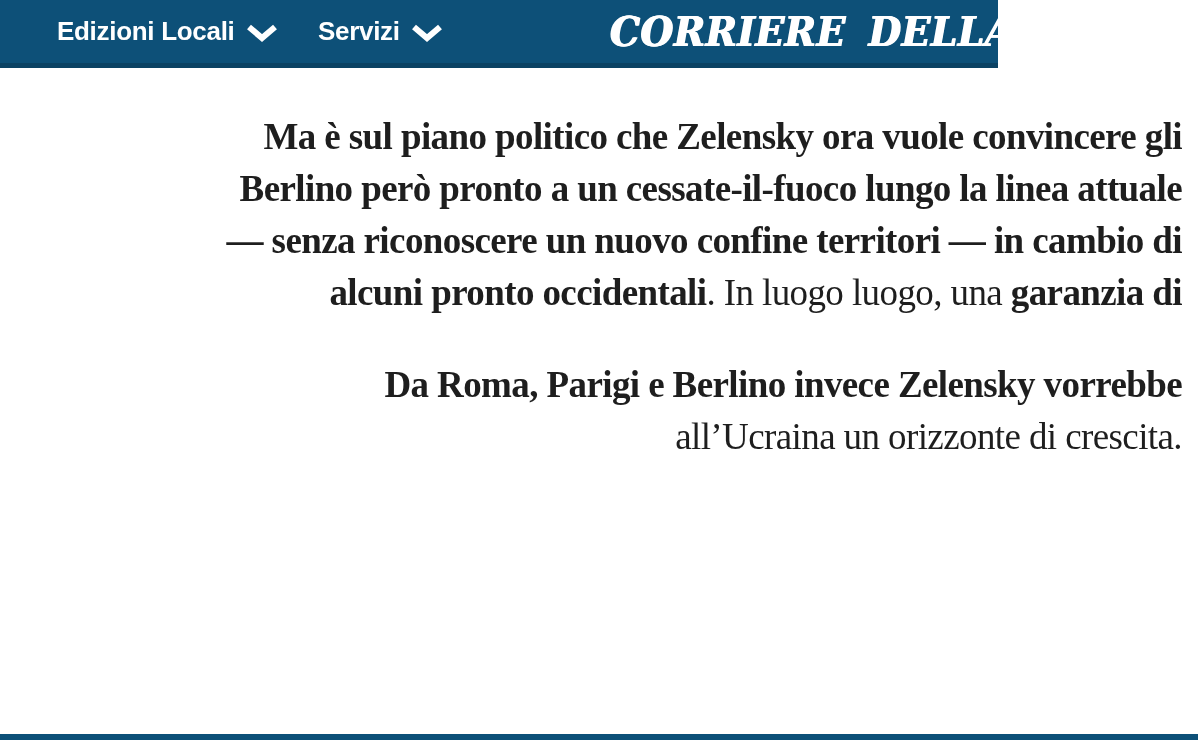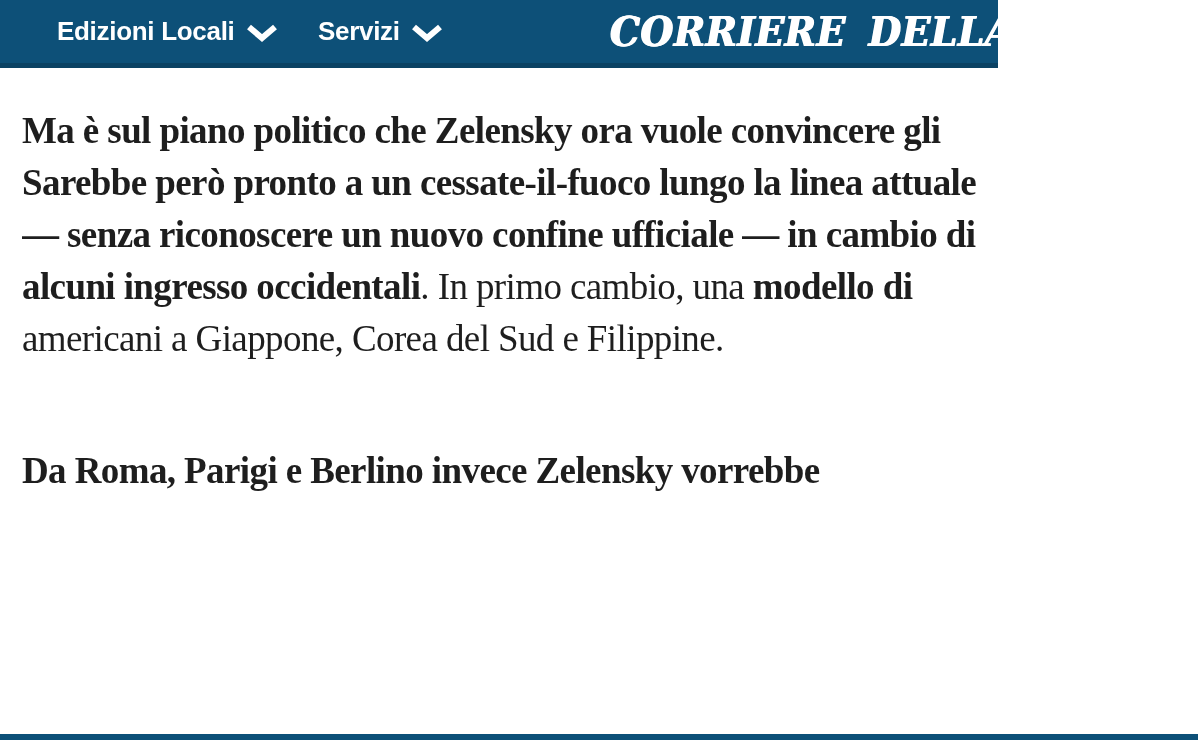--- a/index.html
+++ b/index.html
@@ -30,25 +30,26 @@
     font-style:italic; font-weight:bold;
     font-size:41px; color:#ffffff;
     letter-spacing:0.5px; word-spacing:10px;
     text-shadow:0.7px 0 0 #ffffff, -0.7px 0 0 #ffffff;
     transform:scaleX(0.92); transform-origin:0 50%;
     white-space:nowrap; cursor:pointer;
   }
 
   
   .article {
-    position:absolute; top:105px; left:22px; width:1160px;
+    position:absolute; top:111px; left:22px; width:1160px;
     overflow:hidden;
     color:var(--txt, #1e1e1e);
+    text-align:right;
   }
-  .para + .para { margin-top:80px; }
+  .para + .para { margin-top:40px; }
   .tline {
     height:52px; line-height:52px;
     font-size:37px; letter-spacing:-0.6px;
     white-space:nowrap;
   }
   .tline .b { font-weight:bold; }
   .tline .r { font-weight:normal; }
 
   
   .bottom-strip {
@@ -71,23 +72,23 @@
     <svg class="chev" width="32" height="19" viewBox="0 0 32 19">
       <path d="M3 3 L16 14 L29 3" fill="none" stroke="#ffffff" stroke-width="6" stroke-linejoin="miter"></path>
     </svg>
   </div>
   <div class="masthead">CORRIERE DELLA SERA</div>
 </header>
 
 <main class="article" id="article">
     <div class="para">
       <div class="tline"><span class="b">Ma è sul piano politico che Zelensky ora vuole convincere gli</span></div>
-      <div class="tline"><span class="b">Sarebbe però pronto a un cessate-il-fuoco lungo la linea attuale</span></div>
-      <div class="tline"><span class="b">— senza riconoscere un nuovo confine ufficiale — in cambio di</span></div>
-      <div class="tline"><span class="b">alcuni ingresso occidentali</span><span class="r">. In primo cambio, una </span><span class="b">modello di</span></div>
-      <div class="tline"><span class="r">americani a Giappone, Corea del Sud e Filippine.</span></div>
+      <div class="tline"><span class="b">Berlino però pronto a un cessate-il-fuoco lungo la linea attuale</span></div>
+      <div class="tline"><span class="b">— senza riconoscere un nuovo confine territori — in cambio di</span></div>
+      <div class="tline"><span class="b">alcuni pronto occidentali</span><span class="r">. In luogo luogo, una </span><span class="b">garanzia di</span></div>
     </div>
     <div class="para">
       <div class="tline"><span class="b">Da Roma, Parigi e Berlino invece Zelensky vorrebbe</span></div>
+      <div class="tline"><span class="r">all’Ucraina un orizzonte di crescita.</span></div>
     </div>
   </main>
 
 <div class="bottom-strip"></div>
 
 </body></html>

